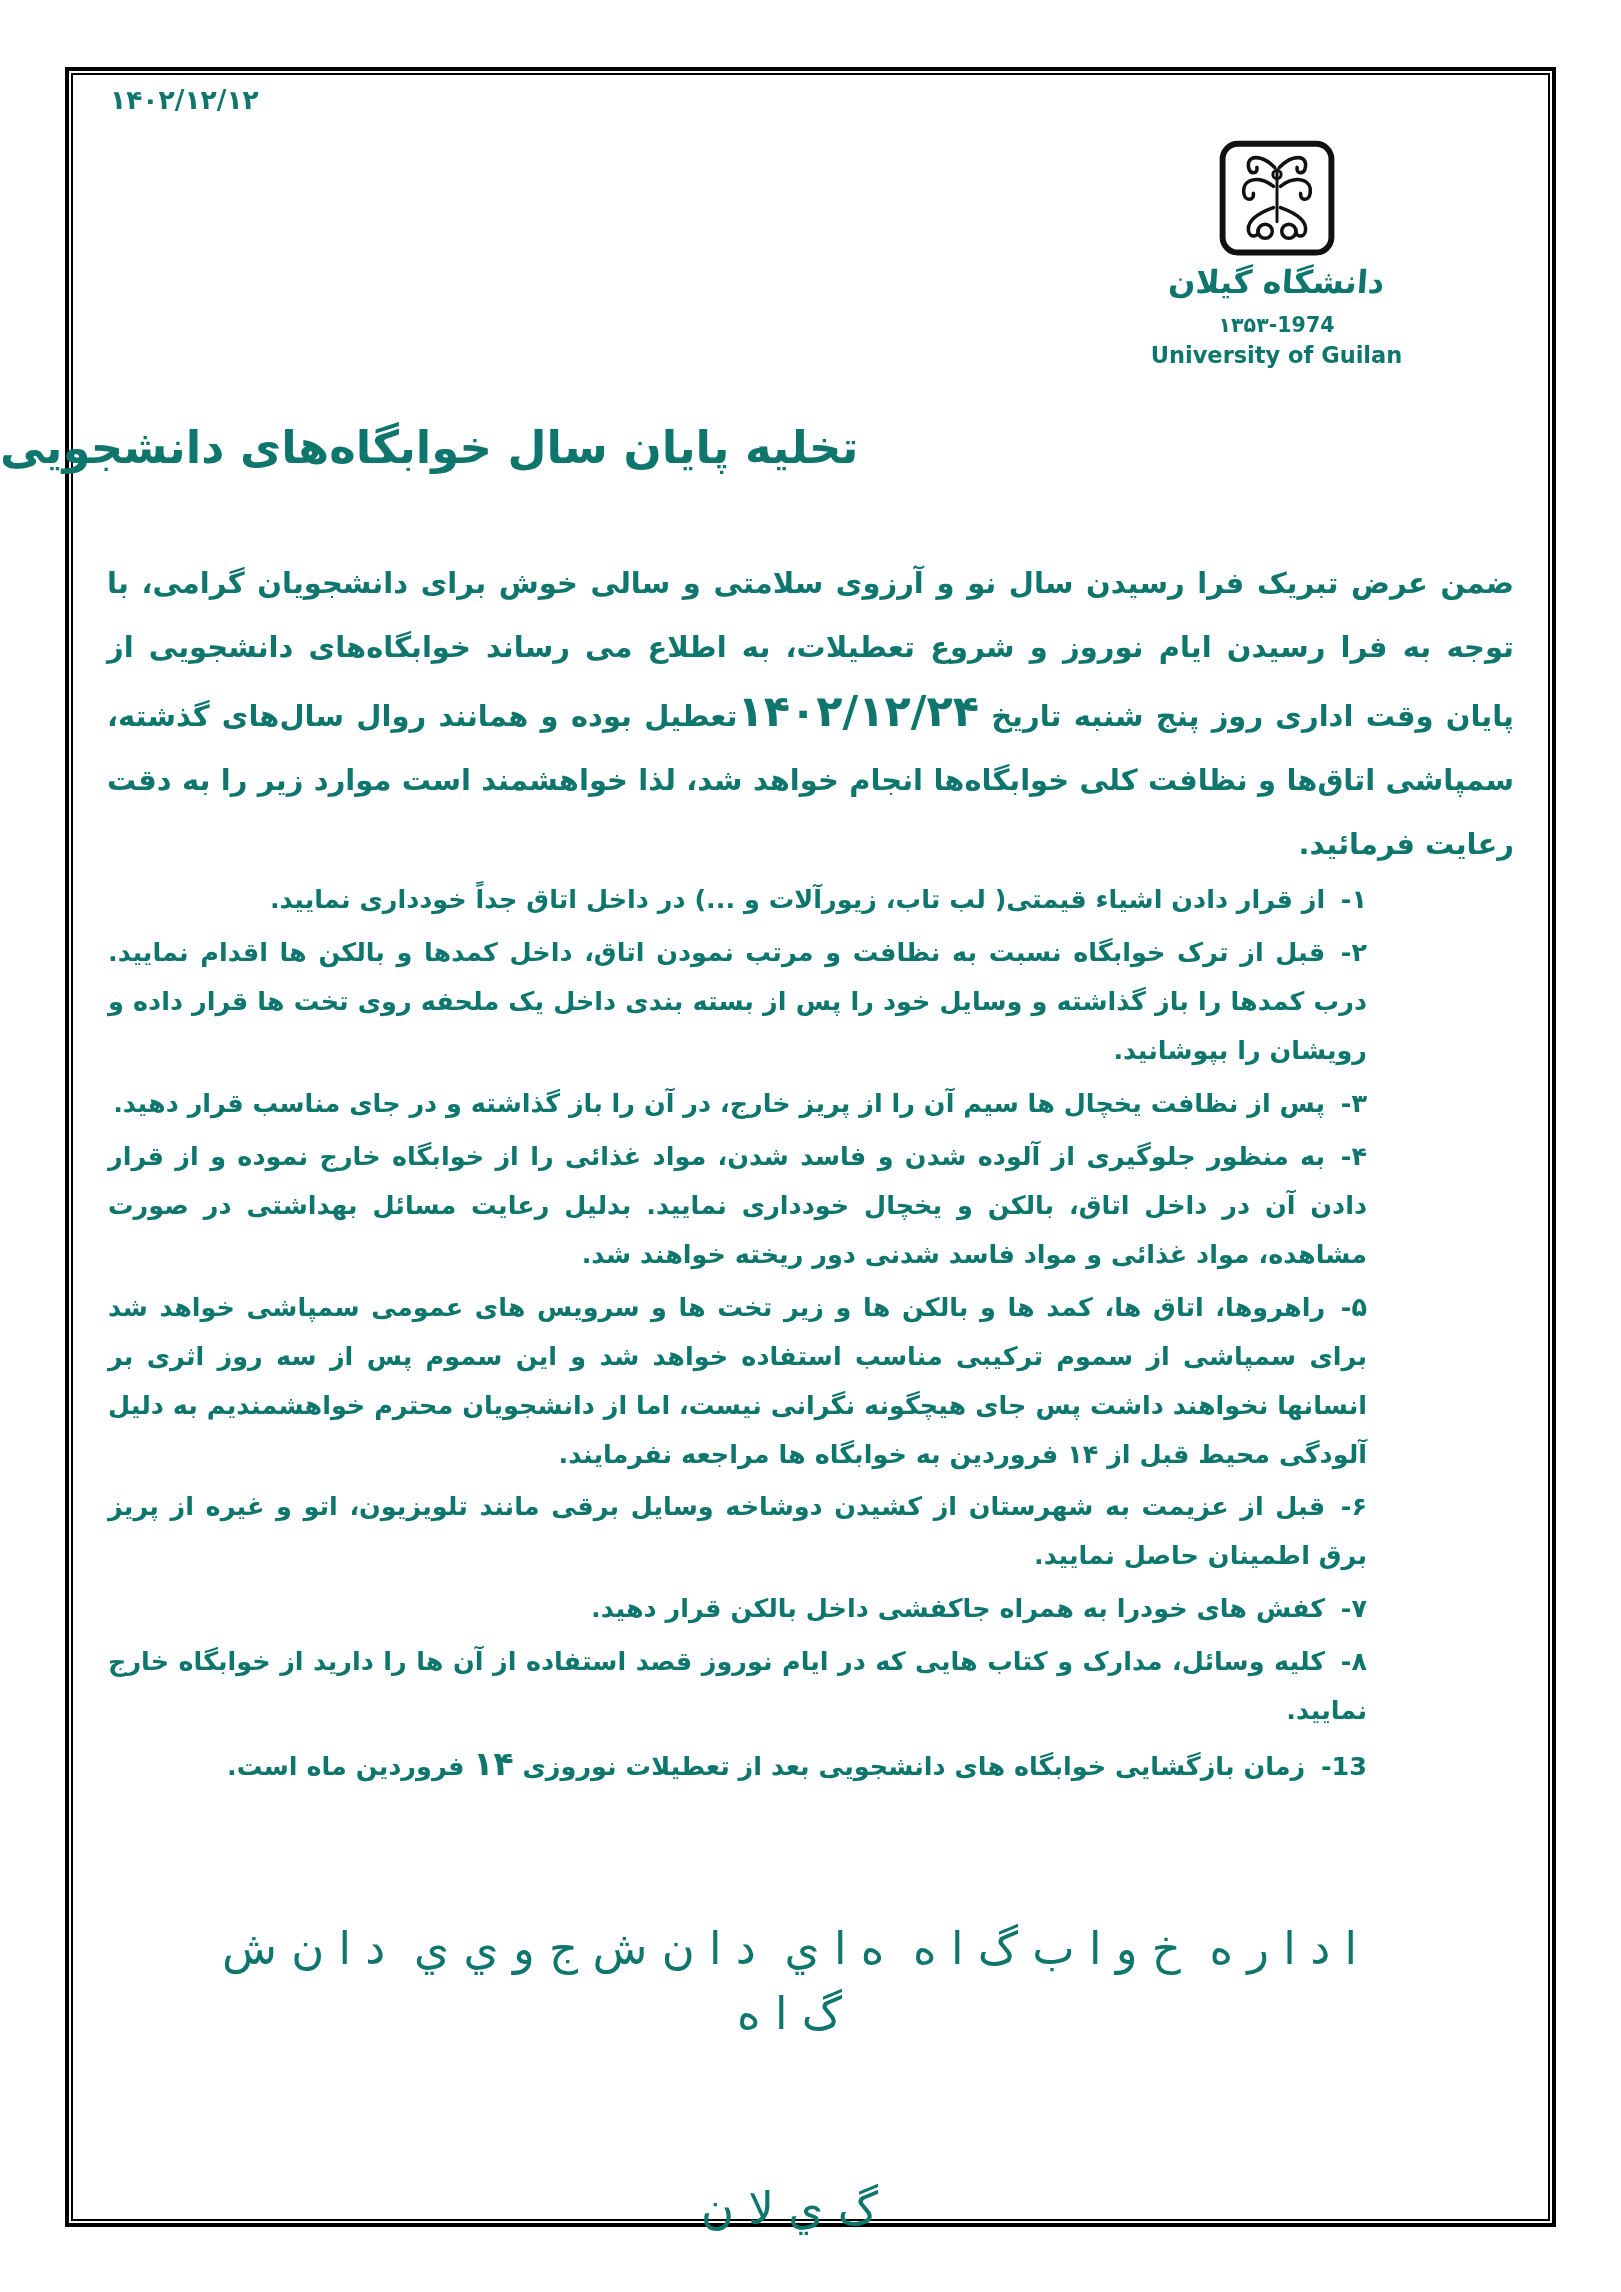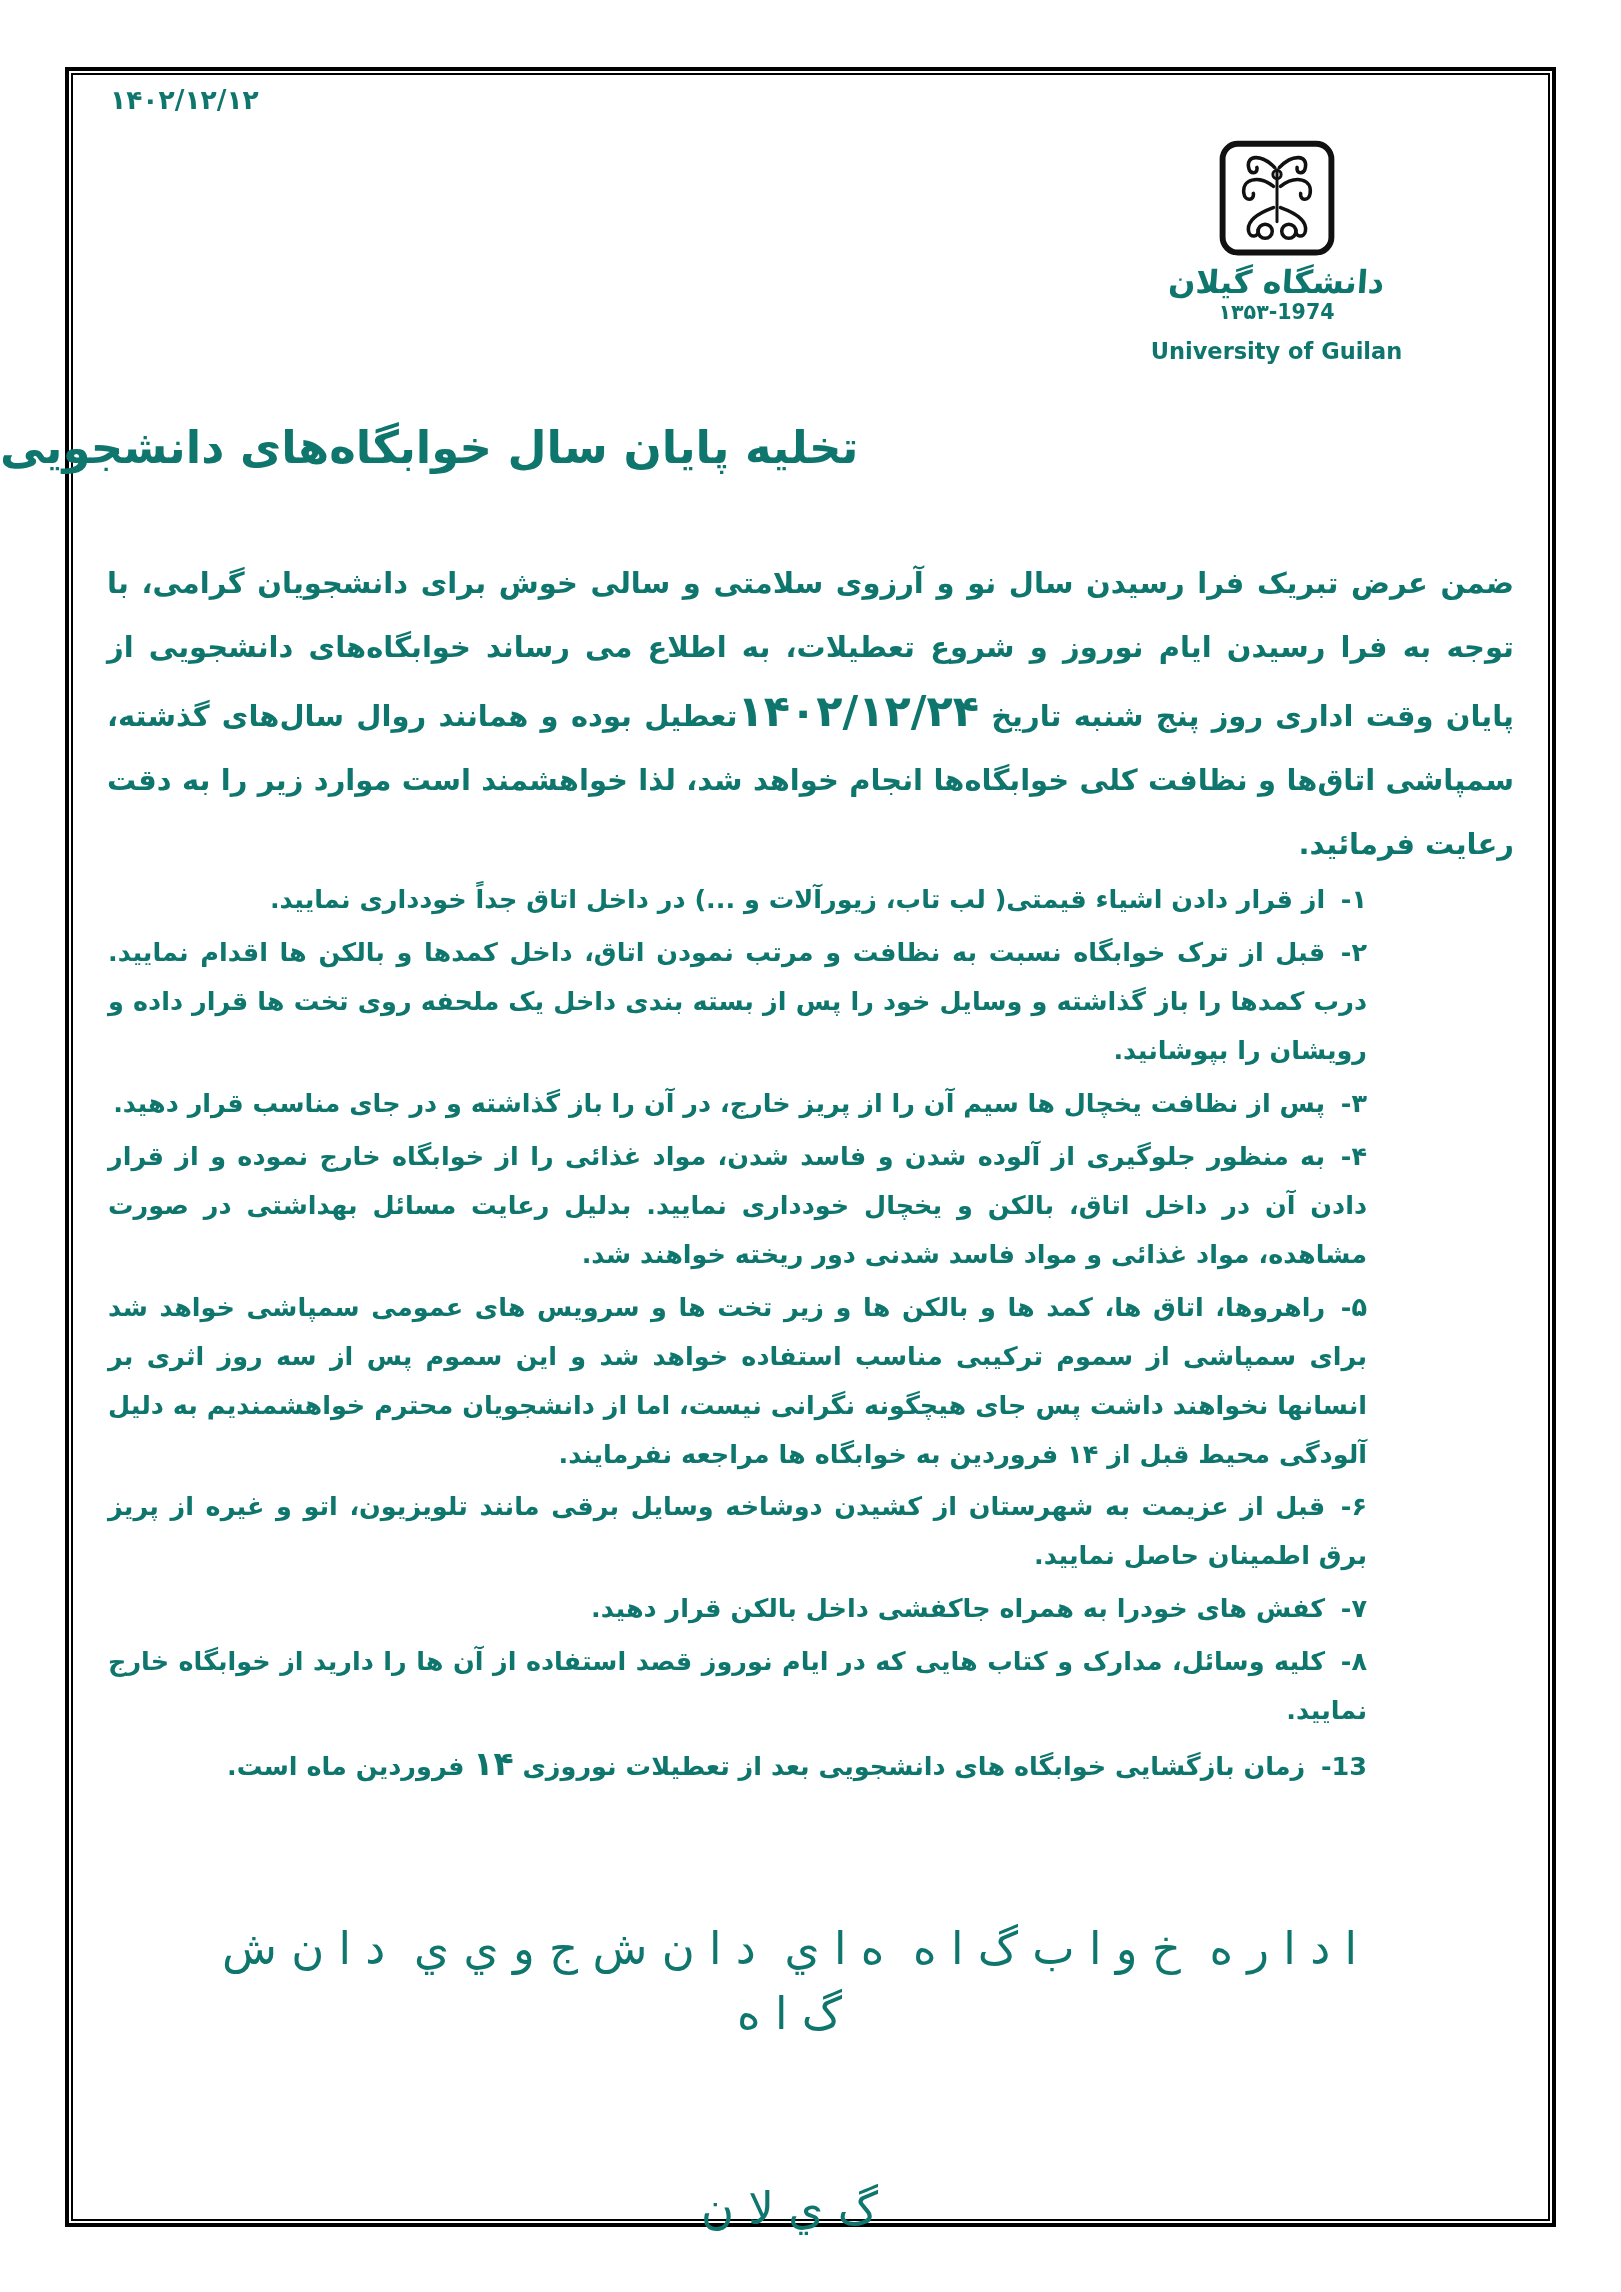--- a/index.html
+++ b/index.html
@@ -26,22 +26,22 @@
   }
   .logo-block{
     position:absolute;left:1149px;top:139px;width:255px;
     text-align:center;line-height:1.15;
   }
   .logo-emblem{display:block;margin:0 auto;}
   .logo-calligraphy{
     direction:rtl;font-size:32px;font-weight:bold;margin-top:2px;
     transform:skewX(-4deg);
   }
-  .logo-years{font-size:20.6px;font-weight:bold;letter-spacing:1px;margin-top:0;}
-  .logo-univ{font-size:22.5px;font-weight:bold;margin-top:15px;}
+  .logo-years{font-size:20.6px;font-weight:bold;letter-spacing:1px;margin-top:13px;}
+  .logo-univ{font-size:22.5px;font-weight:bold;margin-top:6px;}
   .page-title{
     position:absolute;left:0;top:421px;width:100%;
     direction:rtl;text-align:left;
     font-size:45px;font-weight:bold;
   }
   .intro{
     position:absolute;left:107px;top:551px;width:1407px;
     direction:rtl;text-align:justify;
     font-size:29px;font-weight:bold;line-height:64px;
   }

